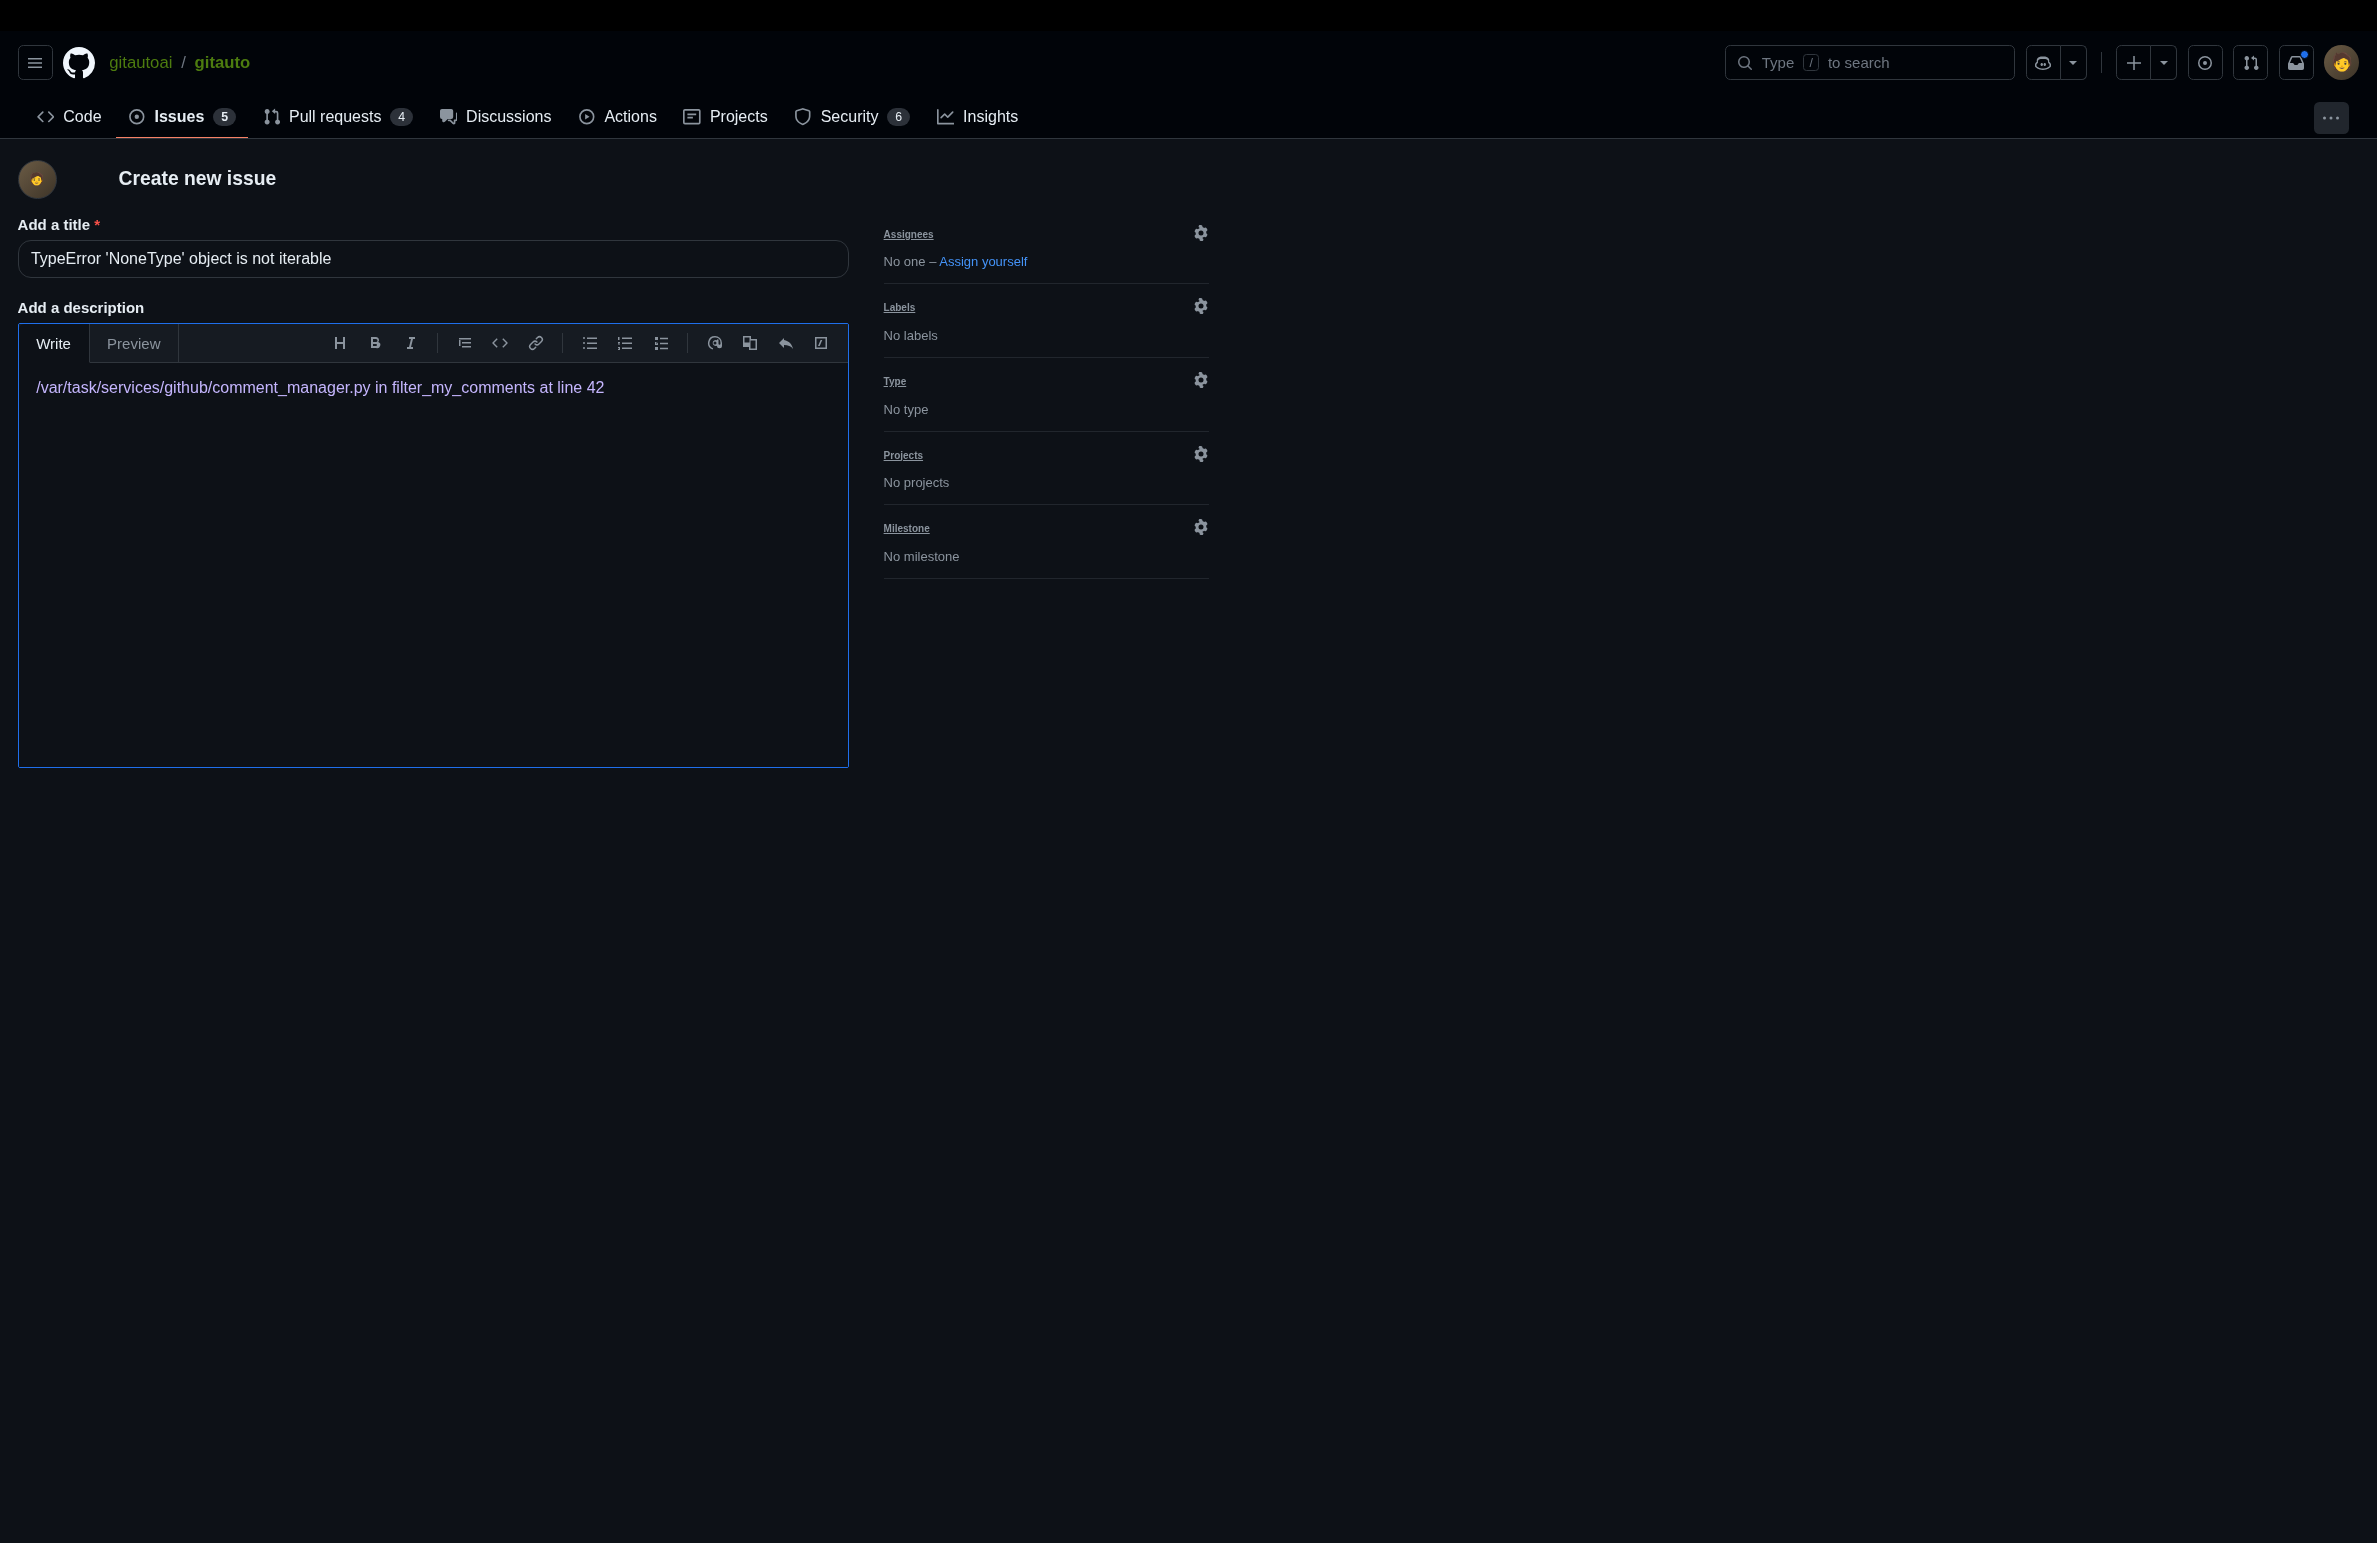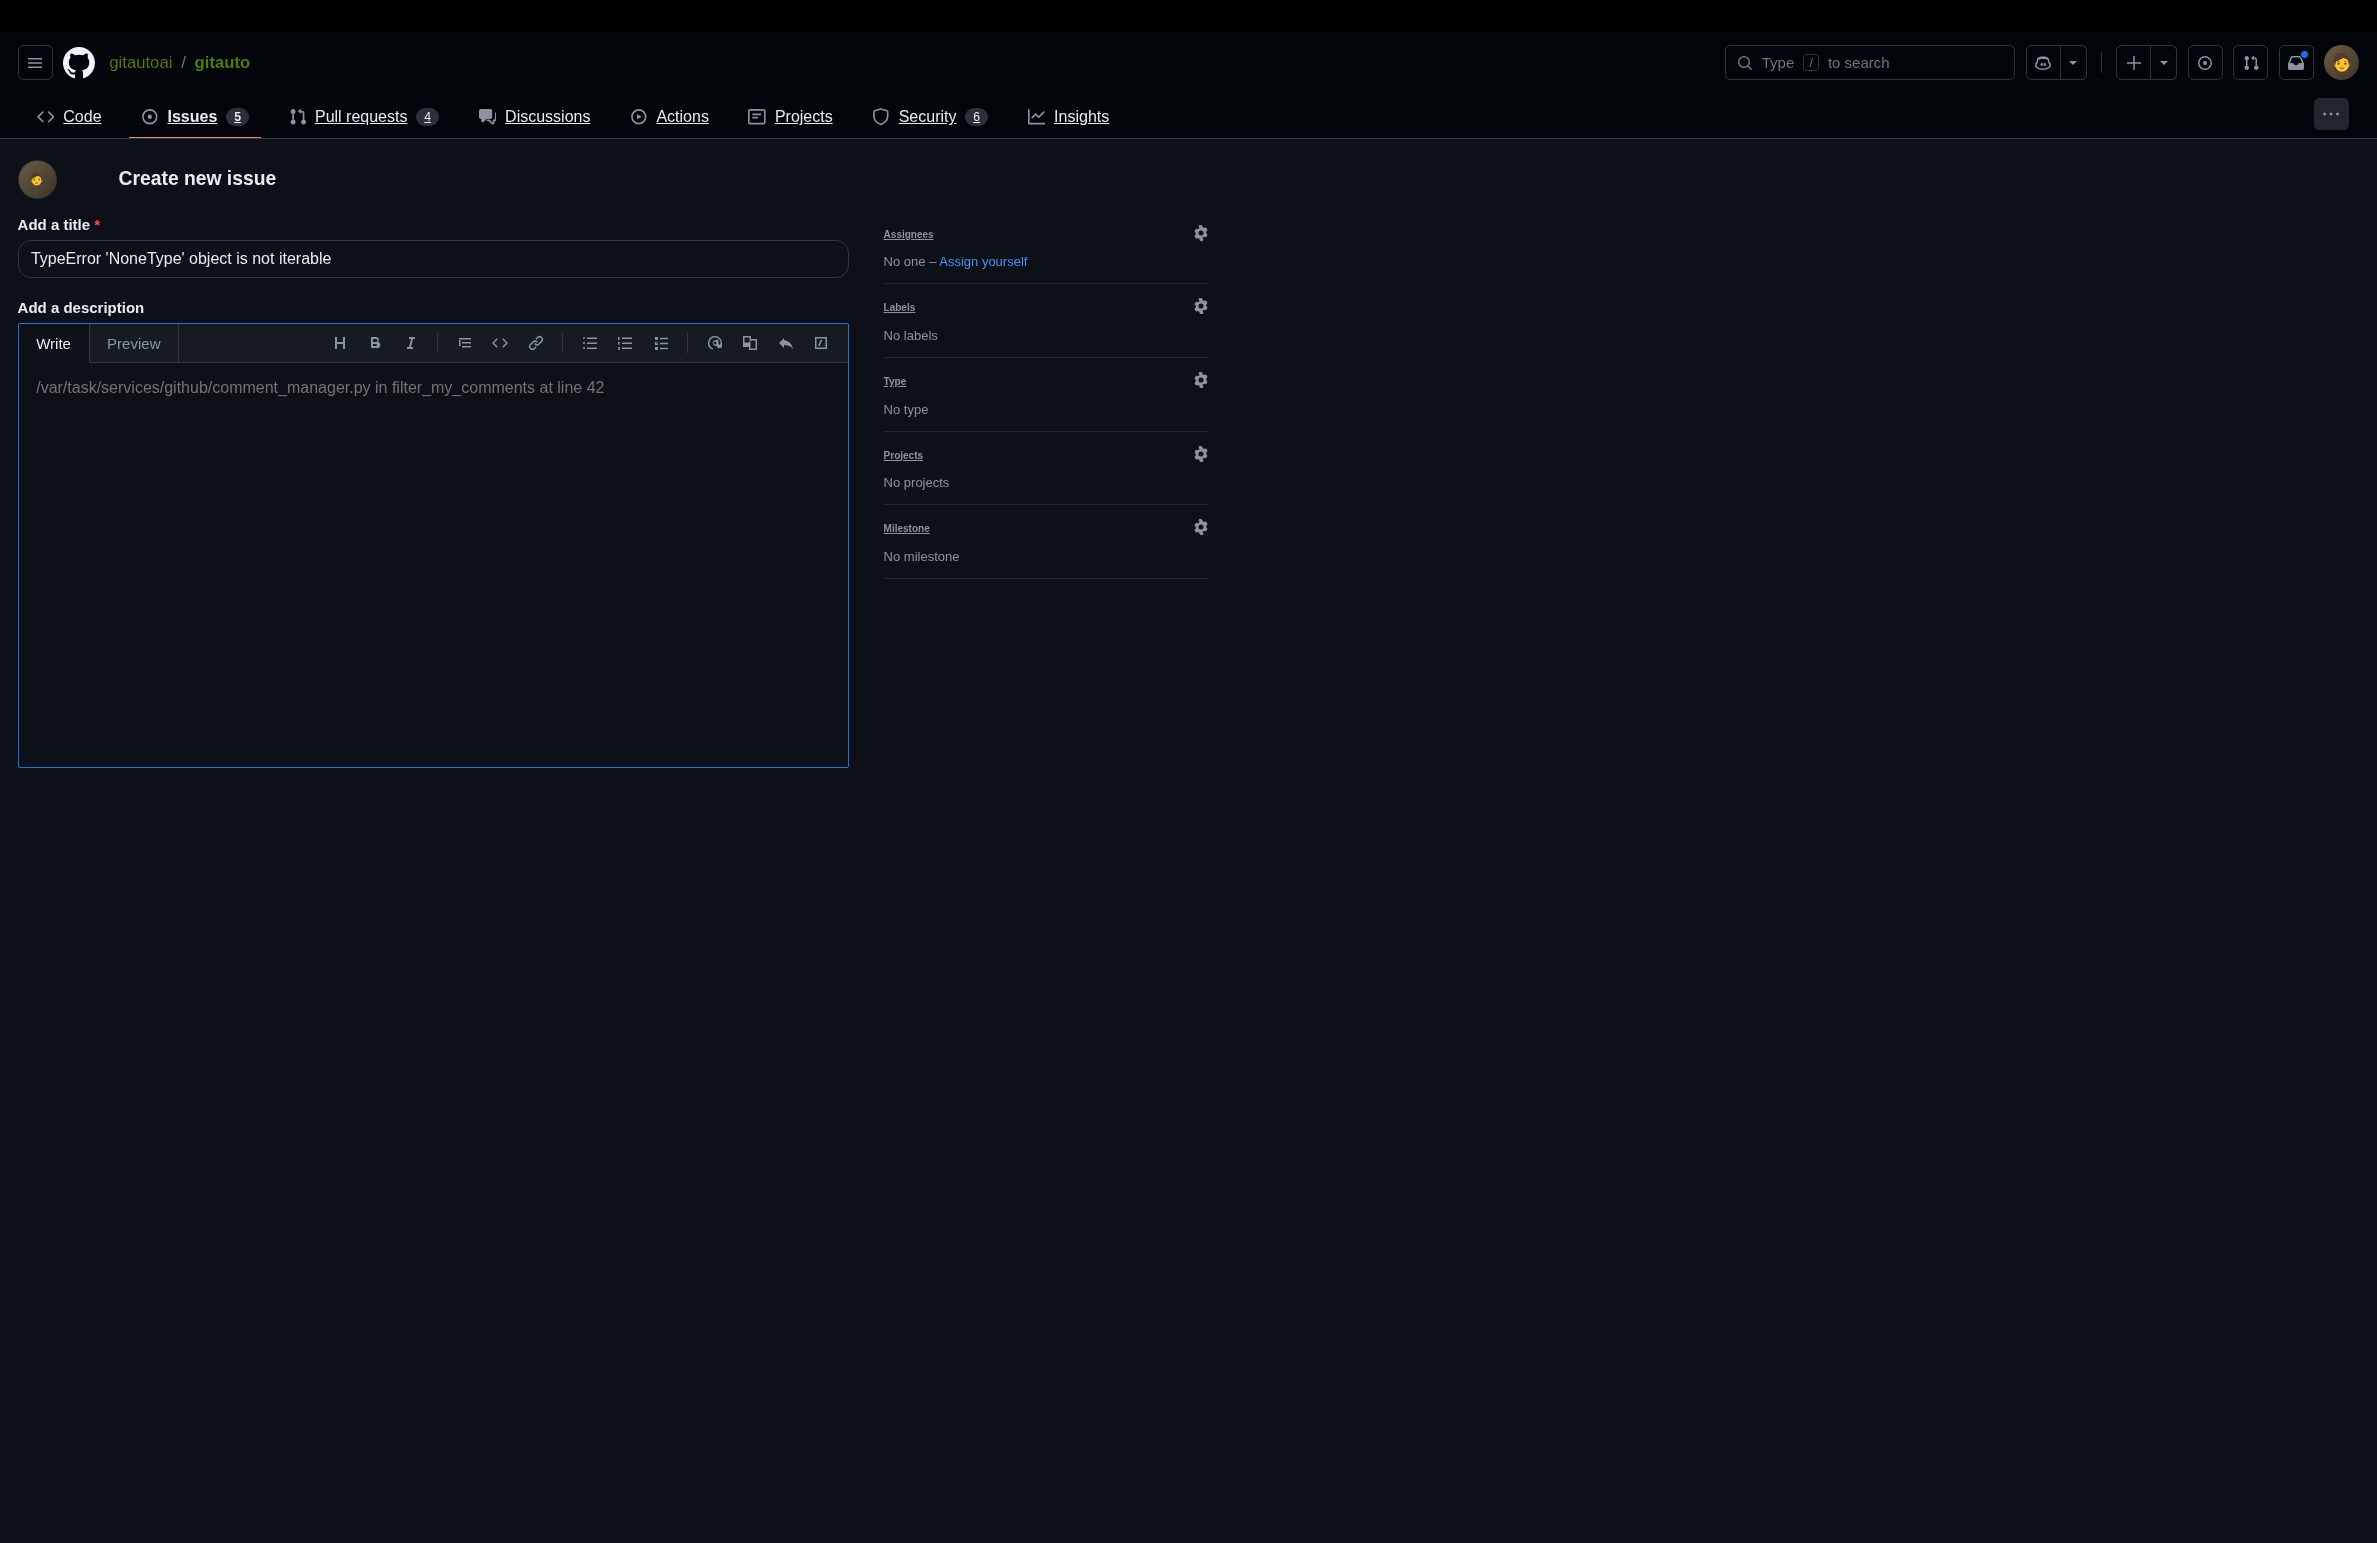--- a/index.html
+++ b/index.html
@@ -77,23 +77,22 @@
   width: 8.8px; height: 8.8px; border-radius: 50%;
   background: #1f6feb; border: 1.8px solid #010409;
 }
 .avatar {
   width: 35px; height: 35px; border-radius: 50%;
   background: linear-gradient(135deg, #6b5b45 0%, #3d3428 100%);
   display:flex; align-items:center; justify-content:center;
   font-size: 17.6px;
 }
 .tabs {
-  display: flex; gap: 15px;
+  display: flex; align-items: center; gap: 2px;
   padding: 0 0 0 7px;
-  text-decoration: underline;
 }
 .tab {
   display: flex; align-items: center; gap: 8.8px;
   padding: 10.6px 12.3px;
   color: #e6edf3;
   font-size: 16px;
   border-bottom: 1.8px solid transparent;
   cursor: pointer;
 }
 .tab svg { width: 17.6px; height: 17.6px; color: #8b949e; }
@@ -181,21 +180,21 @@
 .tbtn svg { width: 16px; height: 16px; }
 .tsep { width: 0.9px; height: 19.3px; background: #30363d; margin: 0 7px; }
 .editor-body {
   padding: 16px 17.6px;
   min-height: 387px;
   background: #0d1117;
 }
 .editor-textarea {
   width: 100%; height: 369px;
   background: transparent; border: none; outline: none;
-  color: #737373; font-size: 16px;
+  color: #c4b5fd; font-size: 16px;
   font-family: inherit;
   resize: none;
 }
 .right-col { width: 325px; padding-top: 51px; }
 .side-section {
   padding: 14px 0;
   border-bottom: 0.9px solid #21262d;
 }
 .side-header {
   display: flex; align-items: center; justify-content: space-between;

